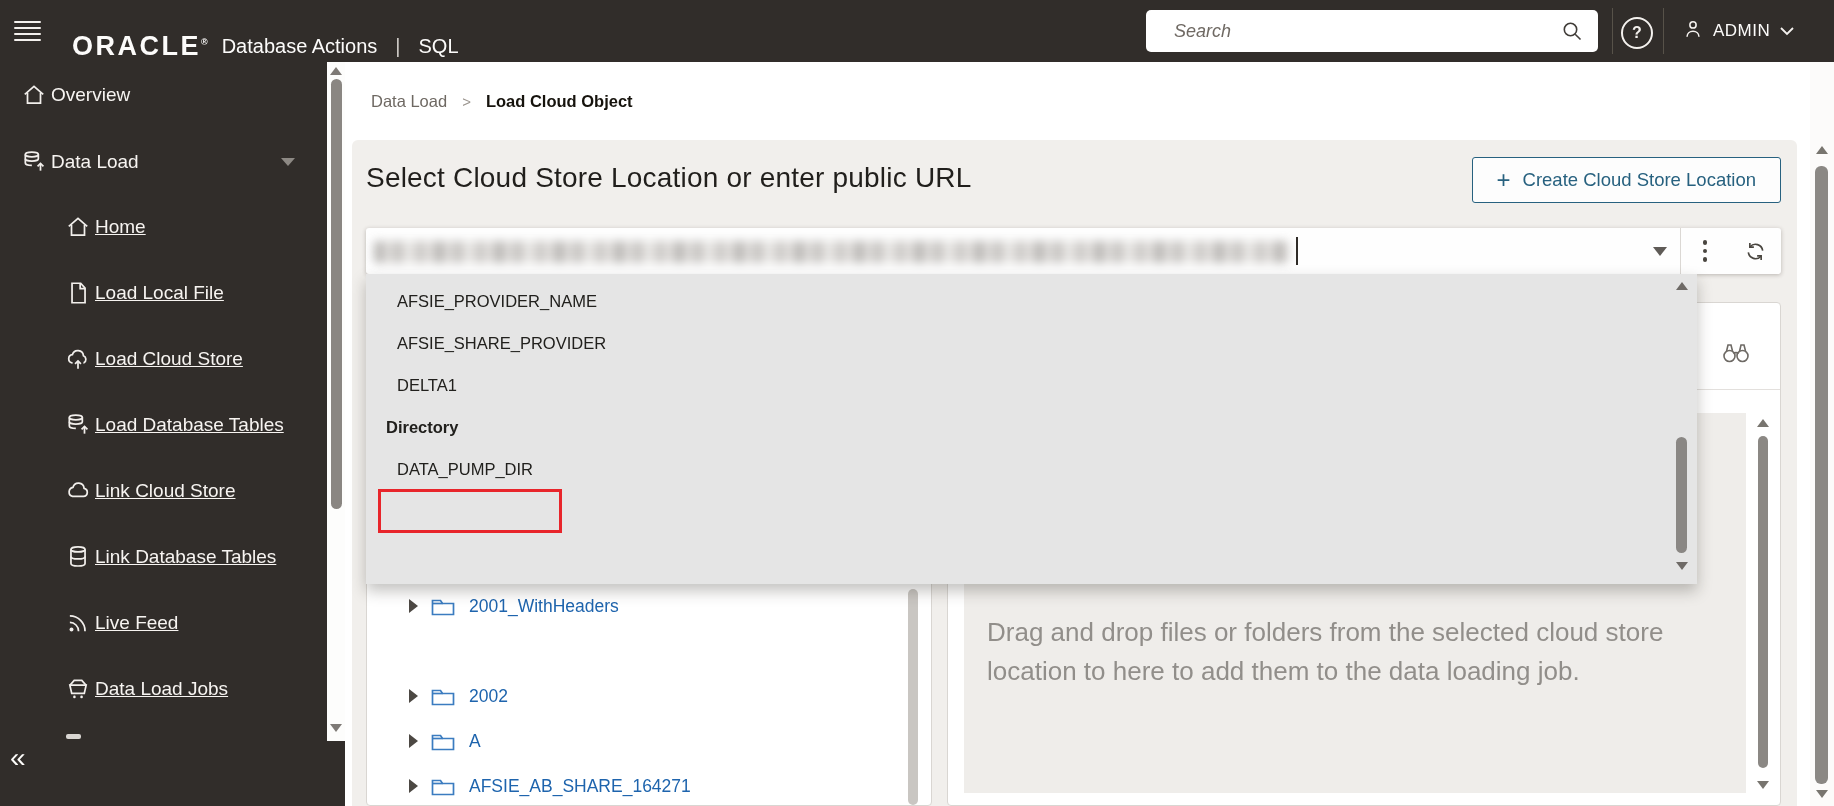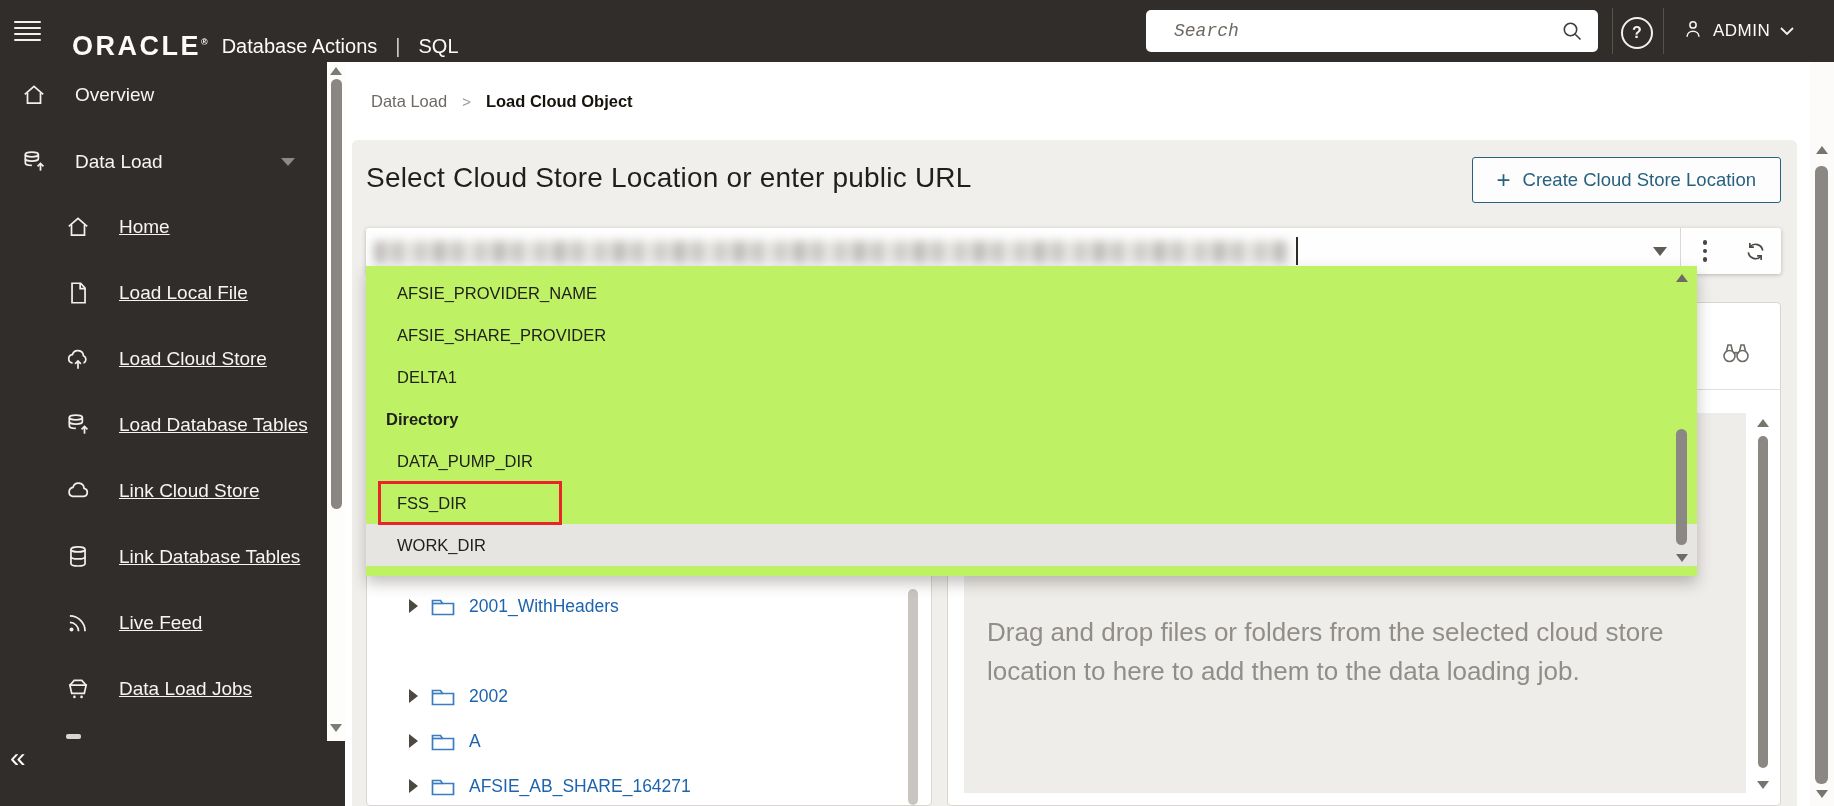--- a/index.html
+++ b/index.html
@@ -10,31 +10,31 @@
   
   #topbar{position:absolute;left:0;top:0;width:1834px;height:62px;background:#312d2a;color:#fff;}
   #hamburger{position:absolute;left:14px;top:21px;width:27px;height:20px;cursor:pointer;display:flex;flex-direction:column;justify-content:space-between;}
   #hamburger span{display:block;height:2px;background:#f4f1ee;border-radius:1px;}
   #brandrow{position:absolute;left:72px;top:0;height:62px;display:flex;align-items:center;gap:14px;margin-top:15px;}
   #oracle-logo{font-size:27px;font-weight:700;letter-spacing:2.5px;color:#fcfbfa;}
   #oracle-logo sup{font-size:9px;letter-spacing:0;}
   .prod{font-size:20px;color:#fcfbfa;}
   .prod-sep{font-size:20px;color:#cfcbc7;margin:0 4px;}
   #searchbox{position:absolute;left:1146px;top:10px;width:452px;height:42px;background:#fff;border-radius:5px;display:flex;align-items:center;}
-  #searchbox input{flex:1;border:none;outline:none;background:transparent;margin-left:26px;font-style:italic;font-size:18px;color:#3c3834;font-family:Liberation Mono, monospace;}
+  #searchbox input{flex:1;border:none;outline:none;background:transparent;margin-left:26px;font-style:italic;font-size:18px;color:#3c3834;font-family:Liberation Sans, sans-serif;}
   #searchbox input::placeholder{color:#6f6963;}
   #search-glyph{margin-right:14px;display:flex;}
   .tb-divider{position:absolute;top:8px;width:1px;height:46px;background:#575249;}
   #help-btn{position:absolute;left:1621px;top:17px;width:28px;height:28px;border:2px solid #f4f1ee;border-radius:50%;display:flex;align-items:center;justify-content:center;font-size:16px;font-weight:700;color:#f4f1ee;cursor:pointer;}
   #user-area{position:absolute;left:1682px;top:0;height:62px;display:flex;align-items:center;gap:9px;cursor:pointer;}
   #user-name{font-size:17px;letter-spacing:.5px;color:#fcfbfa;}
 
   
   #sidebar{position:absolute;left:0;top:62px;width:345px;height:744px;background:#312d2a;}
-  .nav-item{position:absolute;display:flex;align-items:center;gap:28px;height:28px;color:#f7f4f1;font-size:19px;cursor:pointer;white-space:nowrap;}
+  .nav-item{position:absolute;display:flex;align-items:center;gap:4px;height:28px;color:#f7f4f1;font-size:19px;cursor:pointer;white-space:nowrap;}
   .nav-item .nav-icon{display:flex;width:27px;justify-content:center;}
   .lvl0{left:20px;}
   .lvl1{left:64px;text-decoration:underline;}
   #dataload-chevron{position:absolute;left:281px;top:96px;width:0;height:0;border-left:7px solid transparent;border-right:7px solid transparent;border-top:8px solid #8d8984;cursor:pointer;}
   #partial-item{position:absolute;left:66px;top:672px;width:15px;height:5px;background:#d9d6d2;border-radius:2px;}
   #collapse-btn{position:absolute;left:10px;top:682px;font-size:28px;color:#fdfcfa;cursor:pointer;line-height:1;}
 
   
   #side-scroll{position:absolute;left:327px;top:62px;width:18px;height:679px;background:#fdfdfc;}
   .tri-up{width:0;height:0;border-left:6px solid transparent;border-right:6px solid transparent;border-bottom:8px solid #7e7a76;}
@@ -82,21 +82,21 @@
   #drop-header{position:absolute;left:0;top:0;width:100%;height:87px;border-bottom:1px solid #e3e0dd;box-sizing:border-box;}
   #binoculars{position:absolute;right:28px;top:36px;cursor:pointer;display:flex;}
   #drop-zone{position:absolute;left:16px;top:110px;width:782px;height:380px;background:#efedea;}
   #drop-msg{position:absolute;left:23px;top:180px;width:750px;font-size:26px;line-height:39px;color:#918e8a;margin-top:20px;}
   #drop-scroll{position:absolute;right:8px;top:112px;width:18px;height:380px;}
   #drop-scroll .tri-up{position:absolute;left:3px;top:4px;border-bottom-color:#78756f;}
   #drop-scroll .tri-down{position:absolute;left:3px;top:366px;border-top-color:#78756f;}
   #drop-thumb{position:absolute;left:4px;top:21px;width:10px;height:332px;background:#8b8884;border-radius:5px;}
 
   
-  #dropdown{position:absolute;left:366px;top:266px;width:1331px;height:310px;background:#bef264;box-shadow:0 7px 14px rgba(40,35,30,.28);z-index:30;}
+  #dropdown{position:absolute;left:366px;top:274px;width:1331px;height:310px;background:#e5e5e5;box-shadow:0 7px 14px rgba(40,35,30,.28);z-index:30;}
   .dd-row{position:absolute;left:0;width:100%;height:42px;display:flex;align-items:center;font-size:16.5px;color:#21201d;cursor:pointer;box-sizing:border-box;}
   .dd-item{padding-left:31px;}
   .dd-group{padding-left:20px;font-weight:700;cursor:default;}
   .dd-hover{background:#e7e5e2;}
   #dd-redbox{position:absolute;left:12px;top:215px;width:184px;height:44px;border:3px solid #e8252b;box-sizing:border-box;z-index:31;}
   #dd-scroll{position:absolute;right:6px;top:0;width:18px;height:310px;}
   #dd-scroll .tri-up{position:absolute;left:3px;top:8px;border-bottom-color:#6e6a66;}
   #dd-scroll .tri-down{position:absolute;left:3px;top:288px;border-top-color:#6e6a66;}
   #dd-thumb{position:absolute;left:3px;top:163px;width:11px;height:116px;background:#8a8784;border-radius:6px;}
 
@@ -397,26 +397,20 @@
       </div>
     <div class="dd-row dd-item" style="top:90px">
         <span>DELTA1</span>
       </div>
     <div class="dd-row dd-group" style="top:132px">
         <span>Directory</span>
       </div>
     <div class="dd-row dd-item" style="top:174px">
         <span>DATA_PUMP_DIR</span>
       </div>
-    <div class="dd-row dd-item" style="top:216px">
-        <span>FSS_DIR</span>
-      </div>
-    <div class="dd-row dd-item dd-hover" style="top:258px">
-        <span>WORK_DIR</span>
-      </div>
     <div id="dd-redbox"></div>
     <div id="dd-scroll">
       <div class="tri-up"></div>
       <div id="dd-thumb"></div>
       <div class="tri-down"></div>
     </div>
   </div>
 
   <div id="page-scroll">
     <div class="tri-up"></div>

